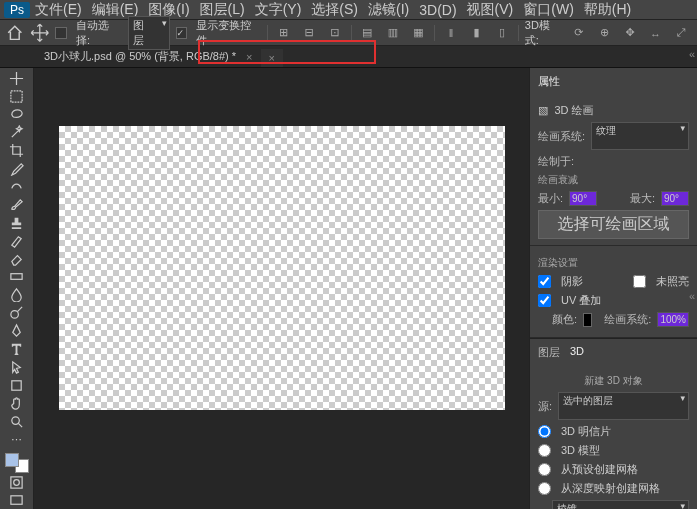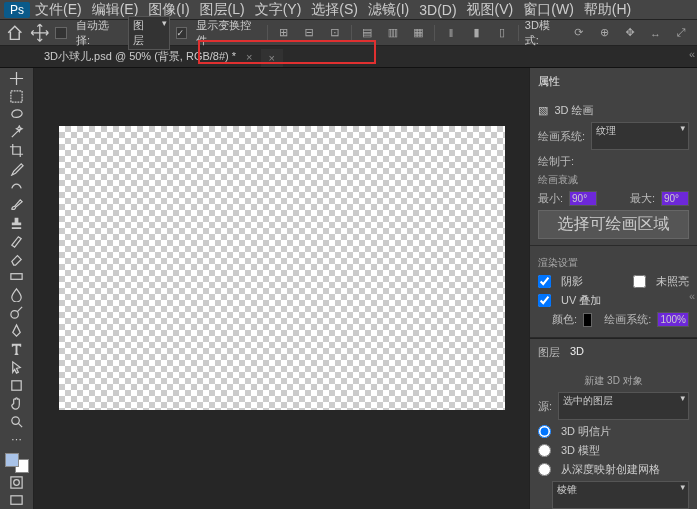--- a/index.html
+++ b/index.html
@@ -305,20 +305,24 @@
       <div class="row">
           <input type="radio" name="r3" checked="" style="">
           <span>3D 明信片</span>
         </div>
       <div class="row">
           <input type="radio" name="r3" style="">
           <span>3D 模型</span>
         </div>
       <div class="row">
           <input type="radio" name="r3" style="">
+          <span>从预设创建网格</span>
+        </div>
+      <div class="row">
+          <input type="radio" name="r3" style="">
           <span>从深度映射创建网格</span>
         </div>
       <div class="row indent">
           <div class="drop disabled">棱锥</div>
         </div>
       <div class="row indent">
           <div class="drop disabled">平面</div>
         </div>
 
     </div>

